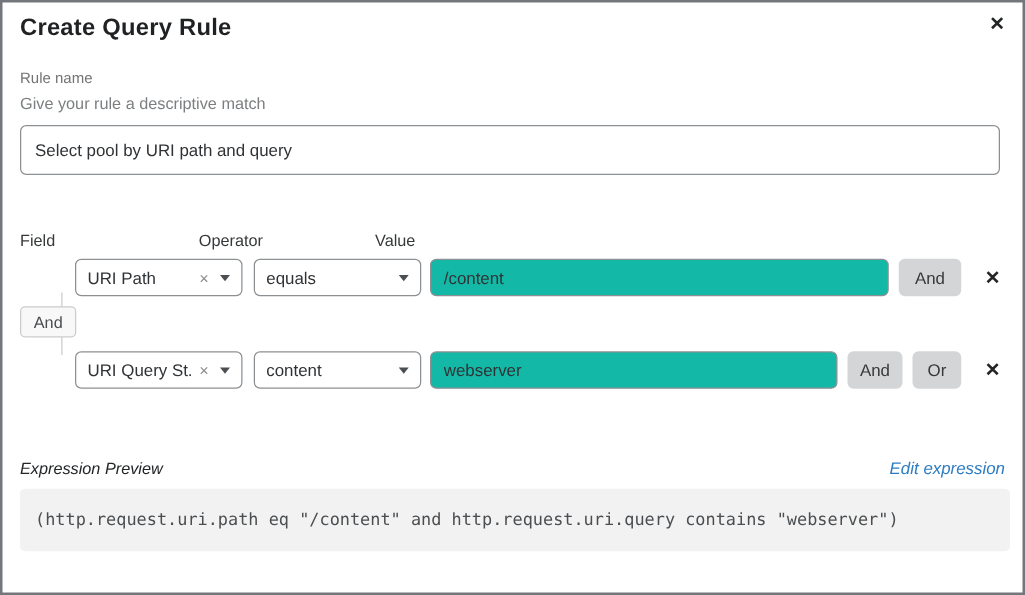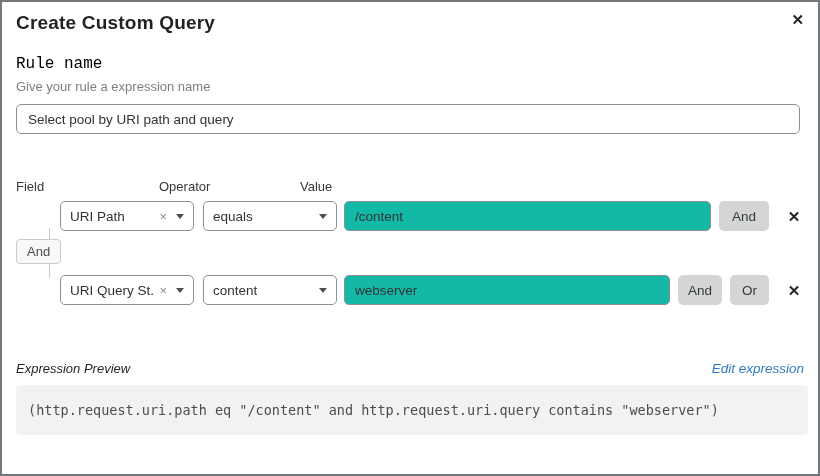--- a/index.html
+++ b/index.html
@@ -22,24 +22,24 @@
     letter-spacing:.2px;
   }
   .close-btn {
     position:absolute; top:8px; right:12px;
     background:none; border:none; cursor:pointer;
     font-size:15px; font-weight:700; color:#232527;
     line-height:1; padding:2px;
   }
   
   .rule-name { margin-top:21px; }
-  .field-label { font-size:16px; color:#000000;font-family:Liberation Mono, monospace; }
+  .field-label { font-size:12px; color:#737373; }
   .help-text { font-size:13px; color:#7c7f81; margin-top:6px; }
   .text-input {
-    margin-top:10px; width:784px; height:30px;
+    margin-top:10px; width:784px; height:40px;
     border:1px solid #8d9093; border-radius:5px;
     padding:0 11px; font-size:13.5px; color:#303336;
     font-family:"Liberation Sans","DejaVu Sans",sans-serif;
     background:#fff; outline:none;
   }
   
   .match { margin-top:45px; }
   .match-heading { font-size:15px; font-weight:700; color:#222426; }
   .cols { display:flex; margin-top:16px; font-size:13px; color:#36393a; }
   .col-field { width:143px; }
@@ -104,25 +104,25 @@
     font-family:"DejaVu Sans Mono","Liberation Mono",monospace;
     font-size:13.5px; color:#4b4e50; white-space:nowrap; overflow:hidden;
   }
 </style>
 </head>
 <body>
 
 <div class="dialog">
 
   <button class="close-btn">✕</button>
-  <div class="title">Create Custom Query</div>
+  <div class="title">Create Query Rule</div>
 
   <div class="rule-name">
     <div class="field-label">Rule name</div>
-    <div class="help-text">Give your rule a expression name</div>
+    <div class="help-text">Give your rule a descriptive match</div>
     <input class="text-input" type="text" value="Select pool by URI path and query" style="">
   </div>
 
   <div class="match">
 
     <div class="cols">
       <div class="col-field">Field</div>
       <div class="col-operator">Operator</div>
       <div class="col-value">Value</div>
     </div>

